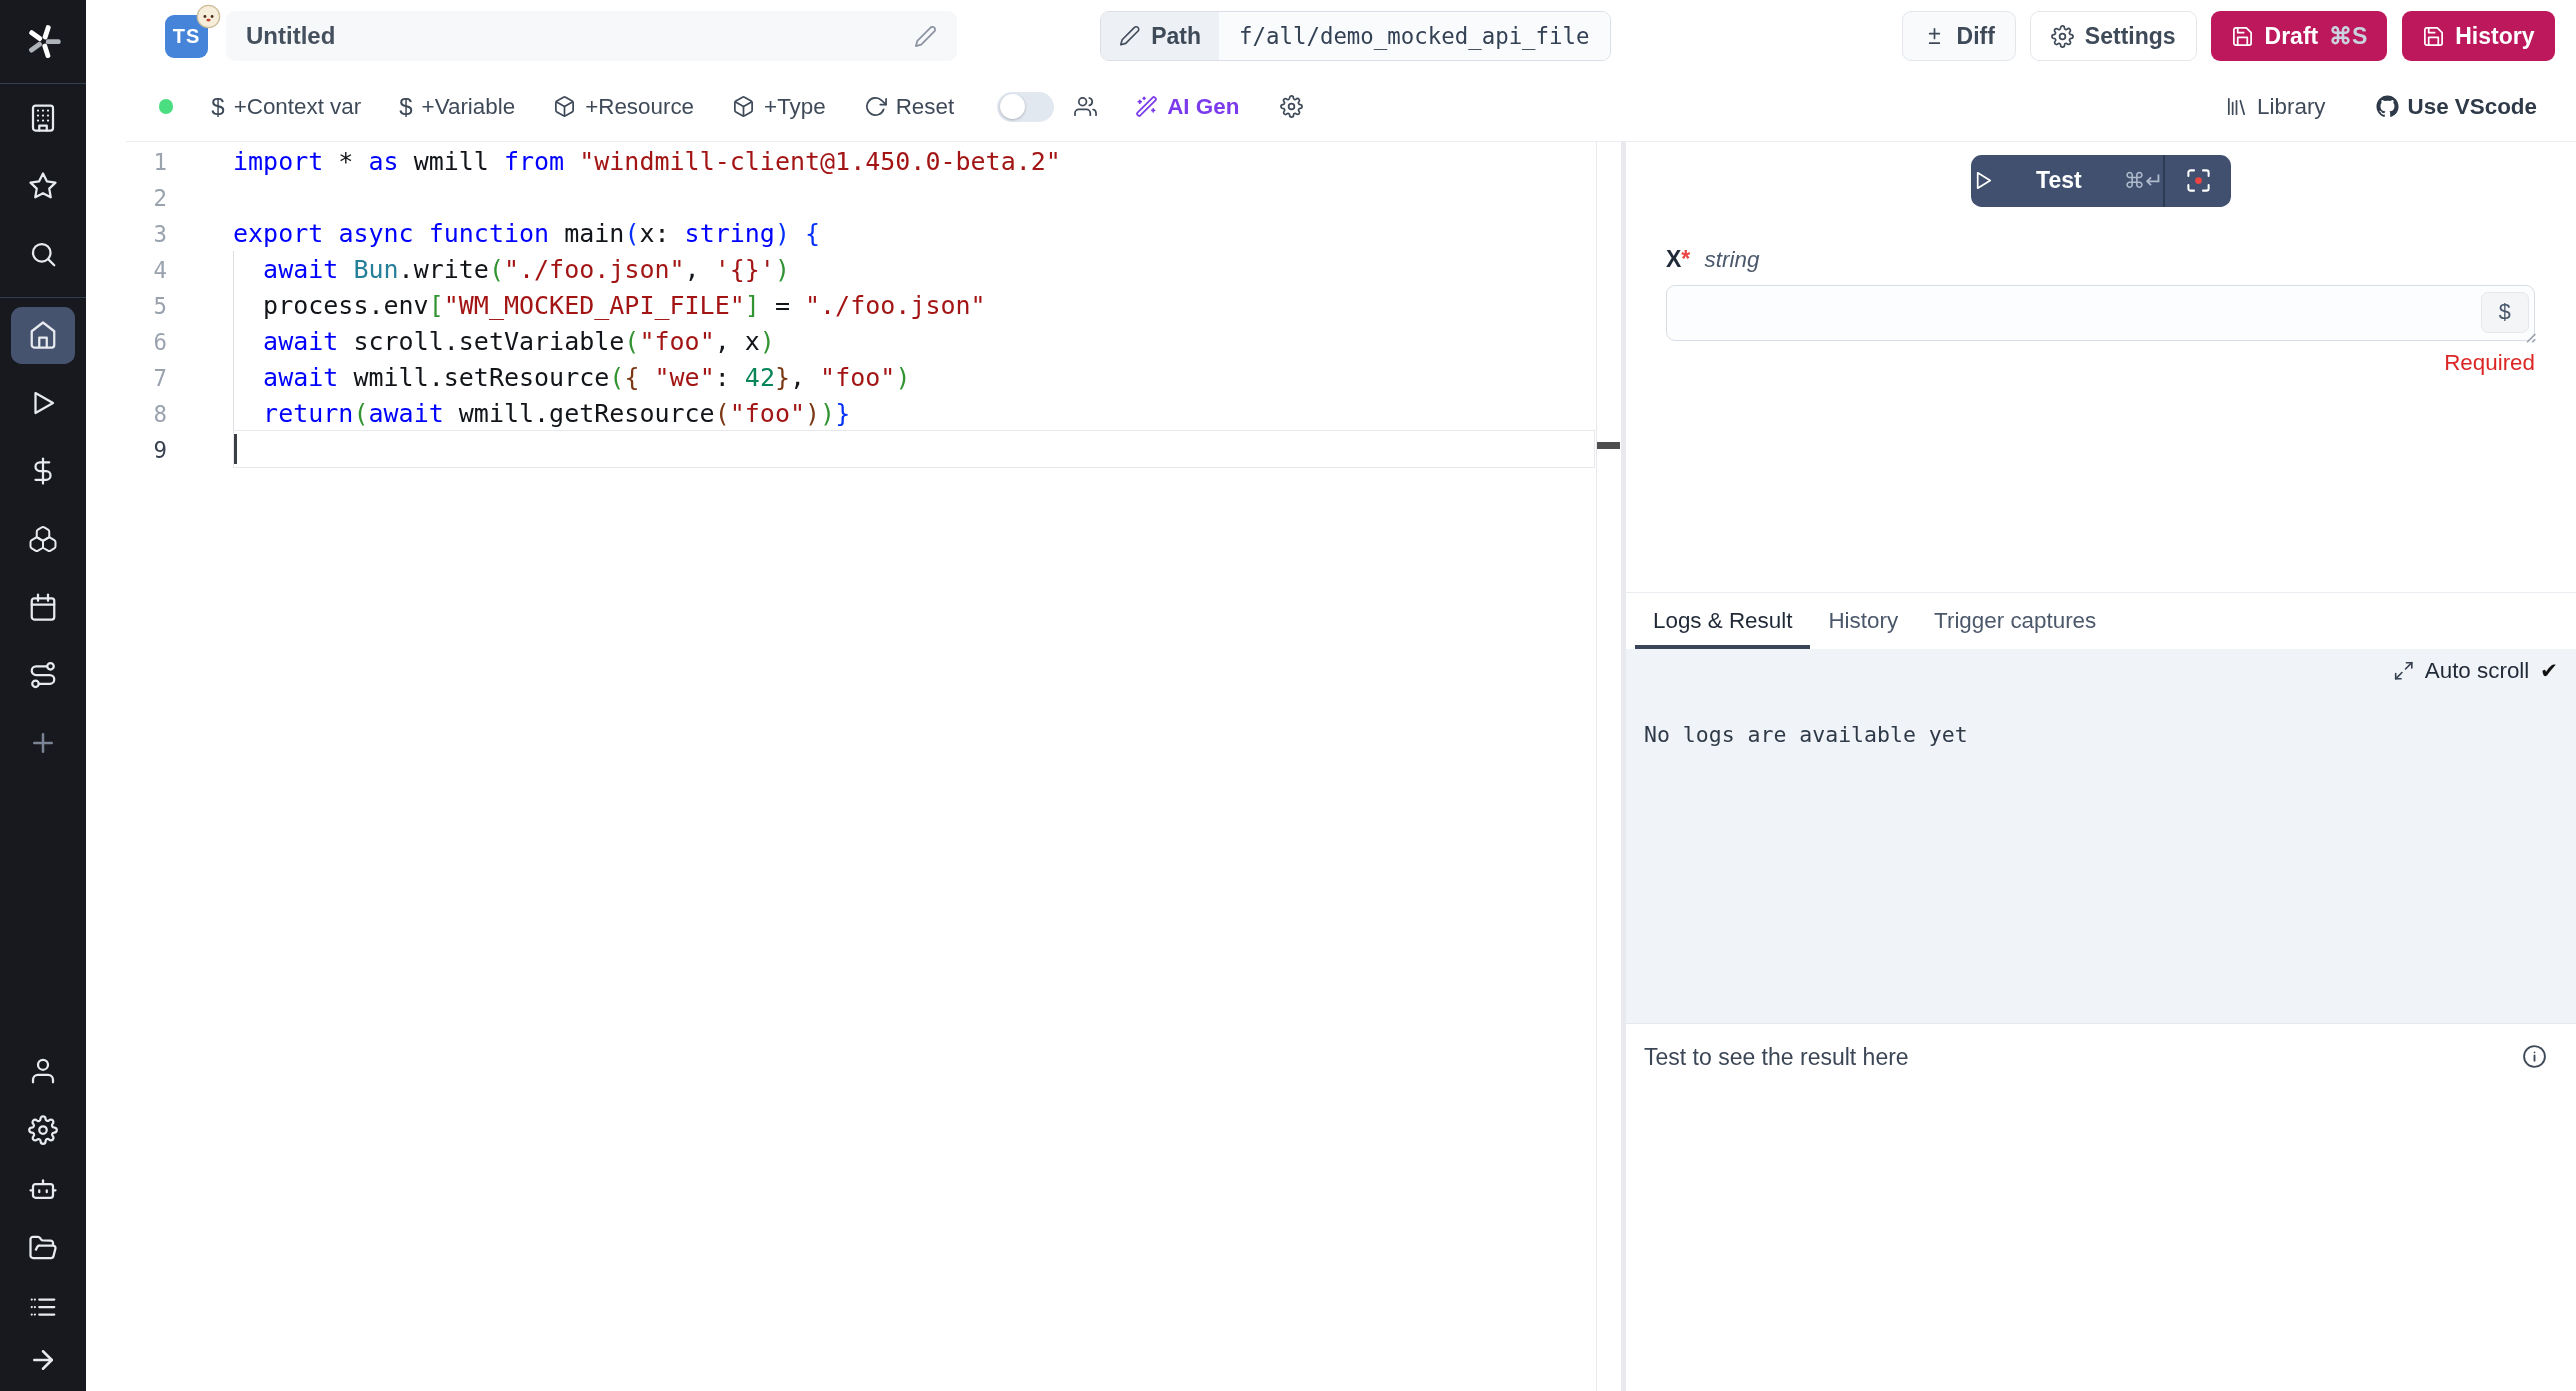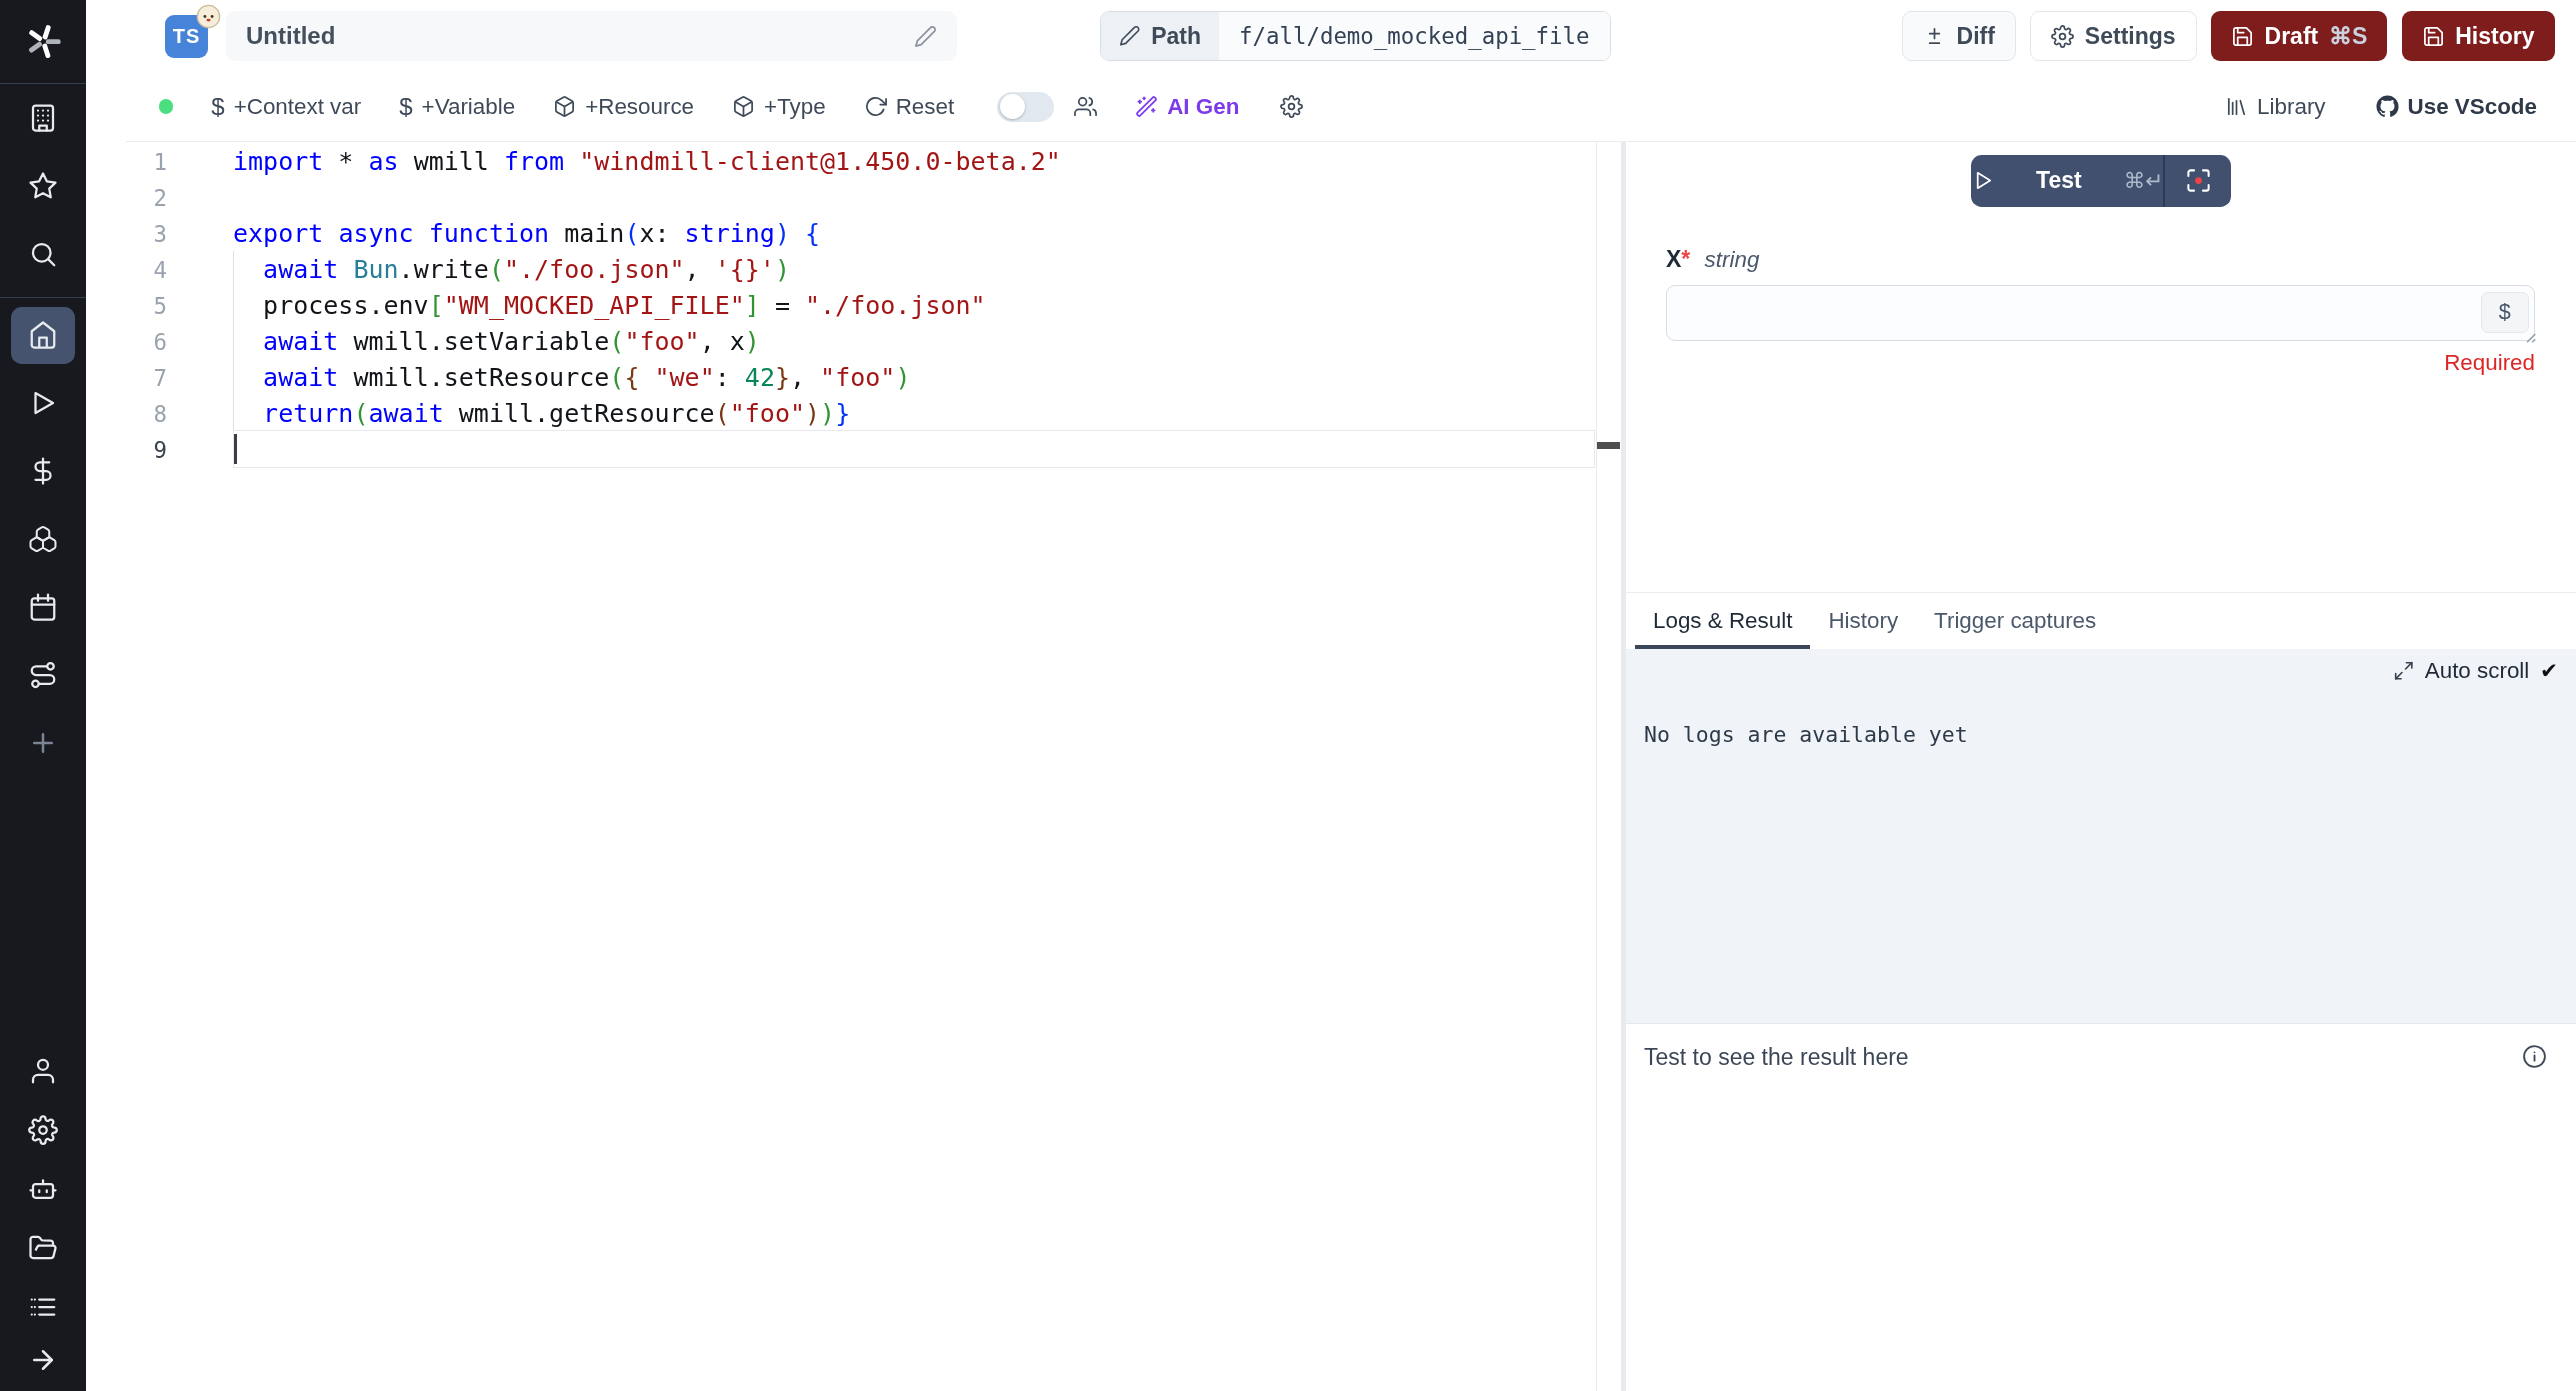--- a/index.html
+++ b/index.html
@@ -36,21 +36,21 @@
 
   .path-group { margin-left:143px; height:50px; display:flex; align-items:stretch; border:1.8px solid #d9dee5; border-radius:9px; overflow:hidden; flex:none; }
   .path-left { background:#edf0f4; display:flex; align-items:center; gap:10.7px; padding:0 18px; font-size:23px; font-weight:600; color:#3f4a59; }
   .path-right { background:#fafbfc; display:flex; align-items:center; padding:0 20px; font-size:22.4px; color:#334155; }
 
   .top-actions { margin-left:auto; display:flex; align-items:center; gap:14.3px; }
   .btn { height:50px; border-radius:9px; display:flex; align-items:center; gap:10.7px; padding:0 20px; font-size:23px; font-weight:600; }
   .btn svg { width:23px; height:23px; }
   .btn.ghost { background:#f8fafc; border:1.8px solid #e3e7ec; color:#3f4a59; }
   .btn.white { background:#fff; border:1.8px solid #e3e7ec; color:#3f4a59; }
-  .btn.slate { background:#7f1d1d; color:#fff; border:none; }
+  .btn.slate { background:#be185d; color:#fff; border:none; }
   .btn .shortcut { color:#c9d2de; font-weight:600; }
 
   
   .toolbar { height:70px; display:flex; align-items:center; border-bottom:1.8px solid #e9ecf0; padding-left:33px; flex:none; background:#fff; }
   .status-dot { width:14.3px; height:14.3px; border-radius:50%; background:#4ade80; flex:none; }
   .tb-item { display:flex; align-items:center; gap:9px; font-size:22.4px; font-weight:500; color:#3f4a59; margin-left:38px; }
   .tb-item svg { width:23px; height:23px; }
   .tb-item .dollar-glyph { font-size:24px; font-weight:500; }
   .toggle { width:57px; height:30px; background:#e2e8f0; border-radius:15px; position:relative; margin-left:43px; }
   .toggle .knob { position:absolute; left:2.7px; top:2.7px; width:25px; height:25px; border-radius:50%; background:#fff; box-shadow:0 0.9px 2.7px rgba(0,0,0,.25); }
@@ -461,21 +461,21 @@
             <div class="line-number">7</div>
             <div class="line-number">8</div>
             <div class="line-number active">9</div>
           </div>
         <div class="code-area">
             <div class="code-line"><span class="tok-k">import</span><span class="tok-d"> * </span><span class="tok-k">as</span><span class="tok-d"> wmill </span><span class="tok-k">from</span><span class="tok-d"> </span><span class="tok-s">"windmill-client@1.450.0-beta.2"</span></div>
             <div class="code-line"></div>
             <div class="code-line"><span class="tok-k">export</span><span class="tok-d"> </span><span class="tok-k">async</span><span class="tok-d"> </span><span class="tok-k">function</span><span class="tok-d"> main</span><span class="tok-p1">(</span><span class="tok-d">x: </span><span class="tok-k">string</span><span class="tok-p1">)</span><span class="tok-d"> </span><span class="tok-p1">{</span></div>
             <div class="code-line"><span class="tok-d">  </span><span class="tok-k">await</span><span class="tok-d"> </span><span class="tok-t">Bun</span><span class="tok-d">.write</span><span class="tok-p2">(</span><span class="tok-s">"./foo.json"</span><span class="tok-d">, </span><span class="tok-s">'{}'</span><span class="tok-p2">)</span></div>
             <div class="code-line"><span class="tok-d">  process.env</span><span class="tok-p2">[</span><span class="tok-s">"WM_MOCKED_API_FILE"</span><span class="tok-p2">]</span><span class="tok-d"> = </span><span class="tok-s">"./foo.json"</span></div>
-            <div class="code-line"><span class="tok-d">  </span><span class="tok-k">await</span><span class="tok-d"> wmill.setVariable</span><span class="tok-p2">(</span><span class="tok-s">"foo"</span><span class="tok-d">, x</span><span class="tok-p2">)</span></div>
+            <div class="code-line"><span class="tok-d">  </span><span class="tok-k">await</span><span class="tok-d"> scroll.setVariable</span><span class="tok-p2">(</span><span class="tok-s">"foo"</span><span class="tok-d">, x</span><span class="tok-p2">)</span></div>
             <div class="code-line"><span class="tok-d">  </span><span class="tok-k">await</span><span class="tok-d"> wmill.setResource</span><span class="tok-p2">(</span><span class="tok-p3">{</span><span class="tok-d"> </span><span class="tok-s">"we"</span><span class="tok-d">: </span><span class="tok-n">42</span><span class="tok-p3">}</span><span class="tok-d">, </span><span class="tok-s">"foo"</span><span class="tok-p2">)</span></div>
             <div class="code-line"><span class="tok-d">  </span><span class="tok-k">return</span><span class="tok-p2">(</span><span class="tok-k">await</span><span class="tok-d"> wmill.getResource</span><span class="tok-p3">(</span><span class="tok-s">"foo"</span><span class="tok-p3">)</span><span class="tok-p2">)</span><span class="tok-p1">}</span></div>
             <div class="code-line"></div>
           </div>
         <div class="scroll-gutter">
           <div class="scroll-marker"></div>
         </div>
         <div class="indent-guide"></div>
         <div class="current-line"></div>
         <div class="cursor-caret"></div>

